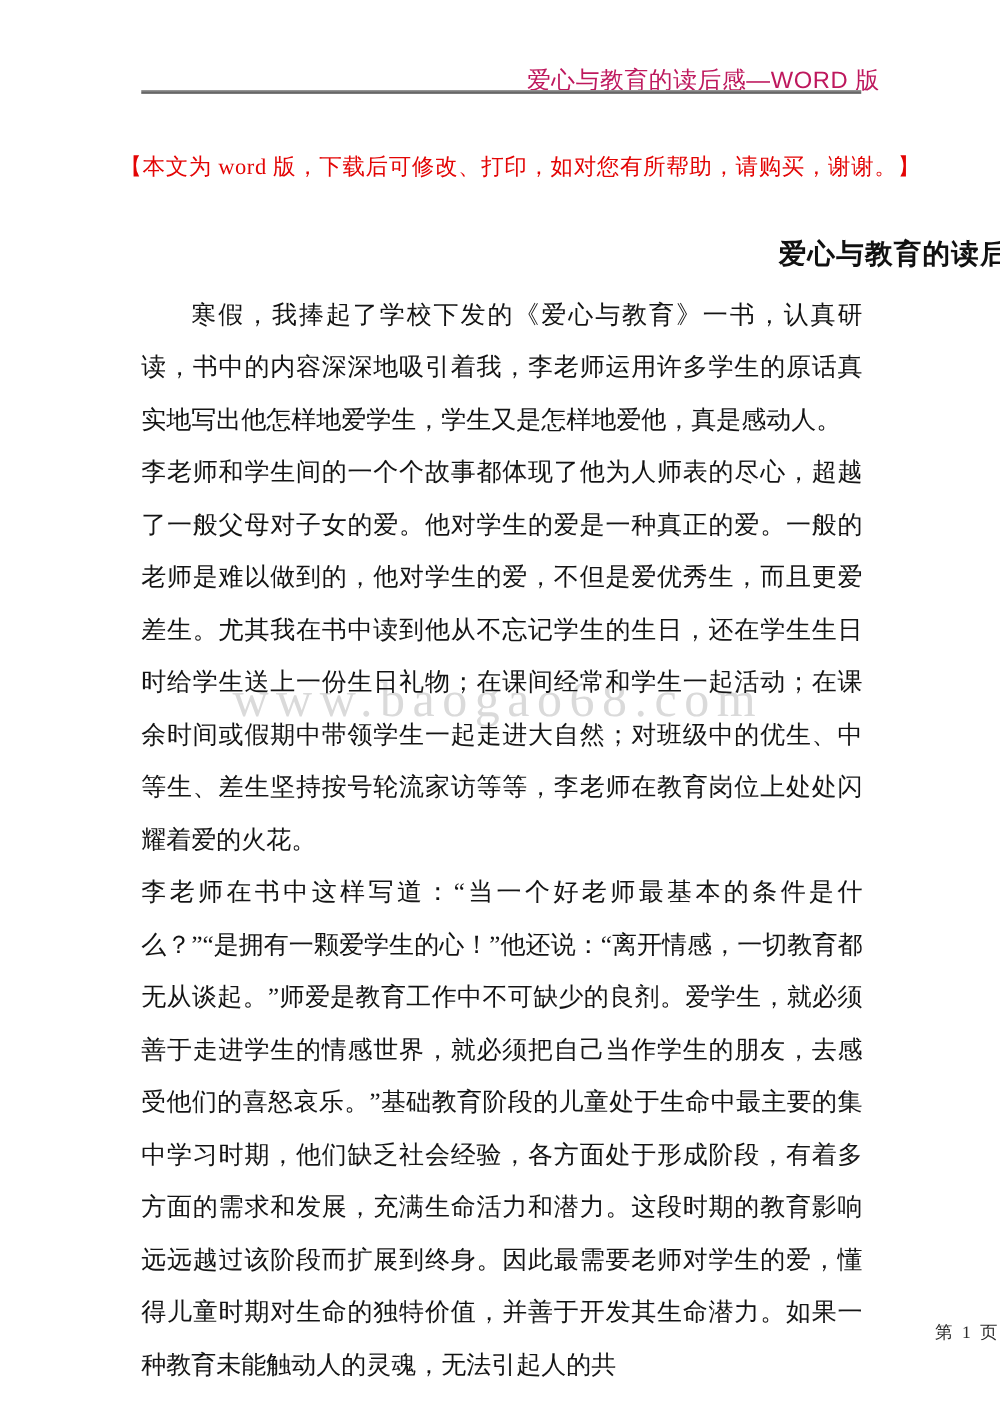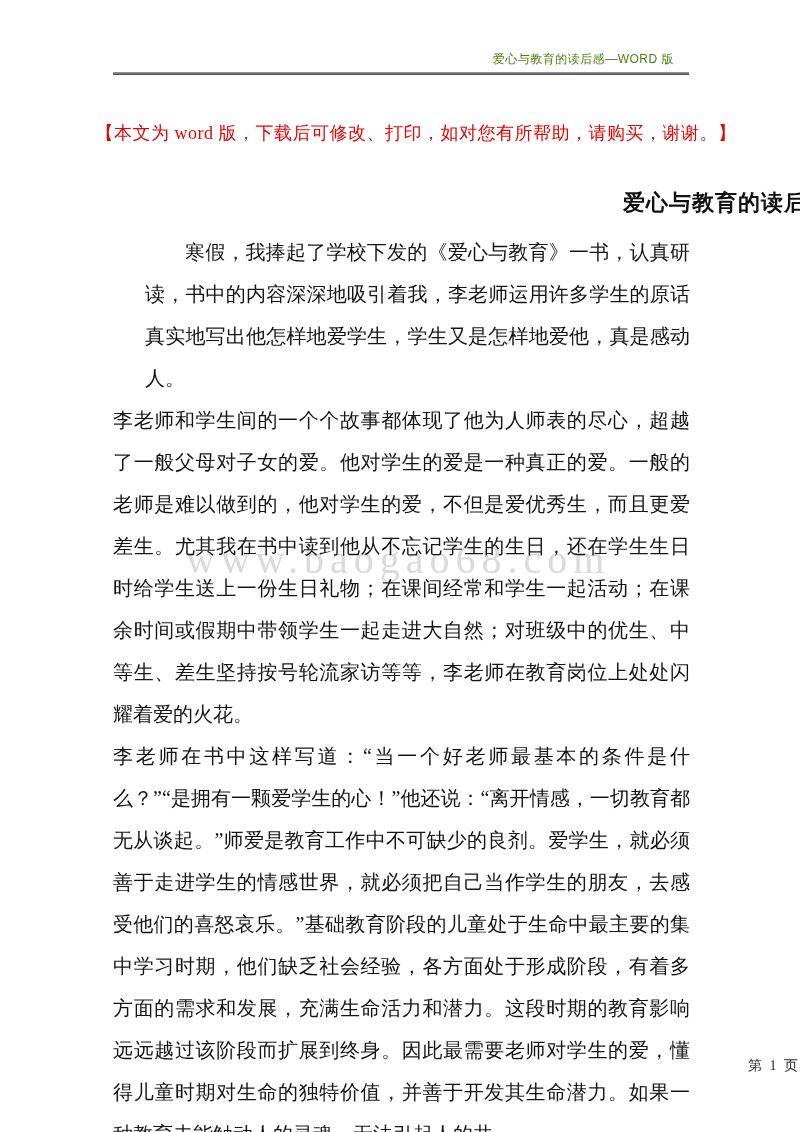--- a/index.html
+++ b/index.html
@@ -9,25 +9,25 @@
     font-family: "Liberation Serif", serif;
     position: relative;
   }
   .page {
     position: absolute; inset: 0;
     background: #ffffff;
     overflow: hidden;
   }
   .header-text {
     position: absolute;
-    top: 51px; right: 126px;
+    top: 51px; right: 96px;
     font-family: "Liberation Sans", sans-serif;
-    font-size: 12px;
+    font-size: 19px;
     letter-spacing: 0.5px;
-    color: #4d7c0f;
+    color: #be185d;
   }
   .header-rule {
     position: absolute;
     top: 72px; left: 113px;
     width: 576px; height: 3px;
     background: linear-gradient(#a0a0a0, #4a4a4a);
   }
   .notice {
     position: absolute;
     top: 121px; left: 0;
@@ -65,21 +65,21 @@
     position: absolute;
     top: 231px; left: 113px;
     width: 577px;
     font-size: 20px;
     line-height: 42px;
     text-align: justify;
     color: #141414;
     z-index: 2;
   }
   .body-text p { margin: 0; }
-  .body-text p.indent { text-indent: 2em; margin-left: 32px; }
+  .body-text p.indent { text-indent: 2em; }
   .footer {
     position: absolute;
     top: 1057px; left: 0;
     width: 100%;
     text-align: right;
     font-size: 14px;
     letter-spacing: 2px;
     color: #2b2b2b;
   }
 </style>

